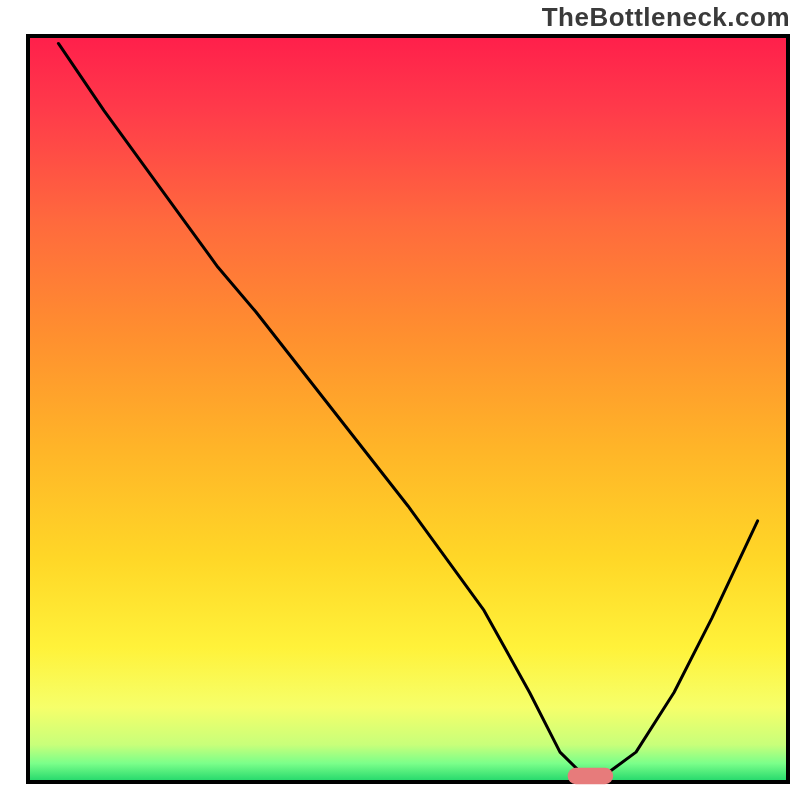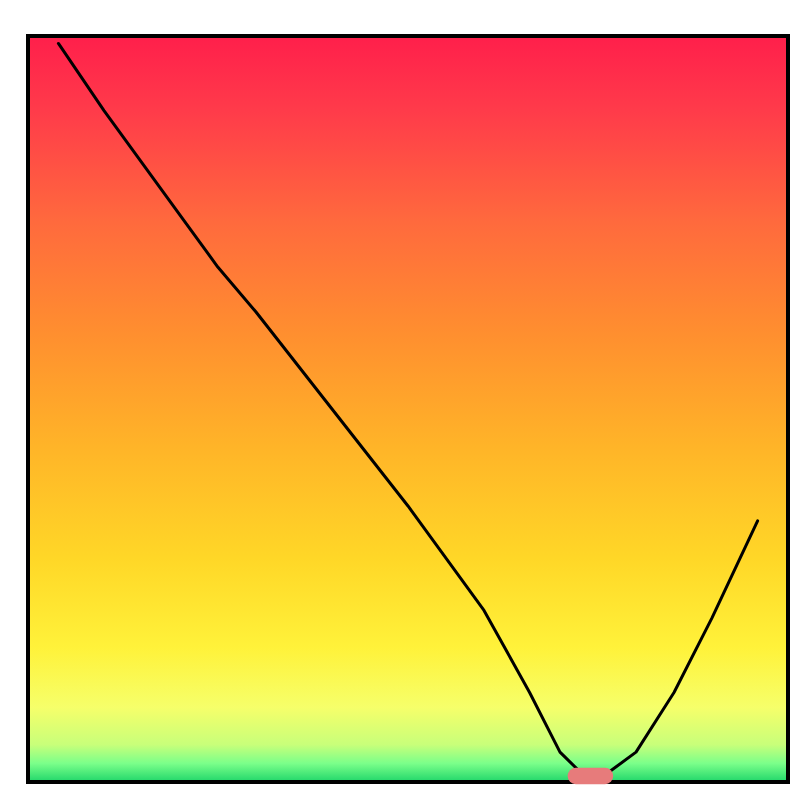--- a/index.html
+++ b/index.html
@@ -27,20 +27,21 @@
     z-index: 10;
   }
   svg {
     display: block;
   }
 </style>
 </head>
 <body>
 
 <div class="chart-wrap">
+  <div class="watermark">TheBottleneck.com</div>
 
   <svg id="chart-svg" width="800" height="800" viewBox="0 0 800 800">
     <defs>
       <linearGradient id="bg-grad" x1="0" y1="0" x2="0" y2="1">
           <stop offset="0.00%" stop-color="#ff1f4b"></stop>
           <stop offset="10.00%" stop-color="#ff3b4a"></stop>
           <stop offset="25.00%" stop-color="#ff6a3d"></stop>
           <stop offset="40.00%" stop-color="#ff8f2f"></stop>
           <stop offset="55.00%" stop-color="#ffb428"></stop>
           <stop offset="70.00%" stop-color="#ffd727"></stop>

